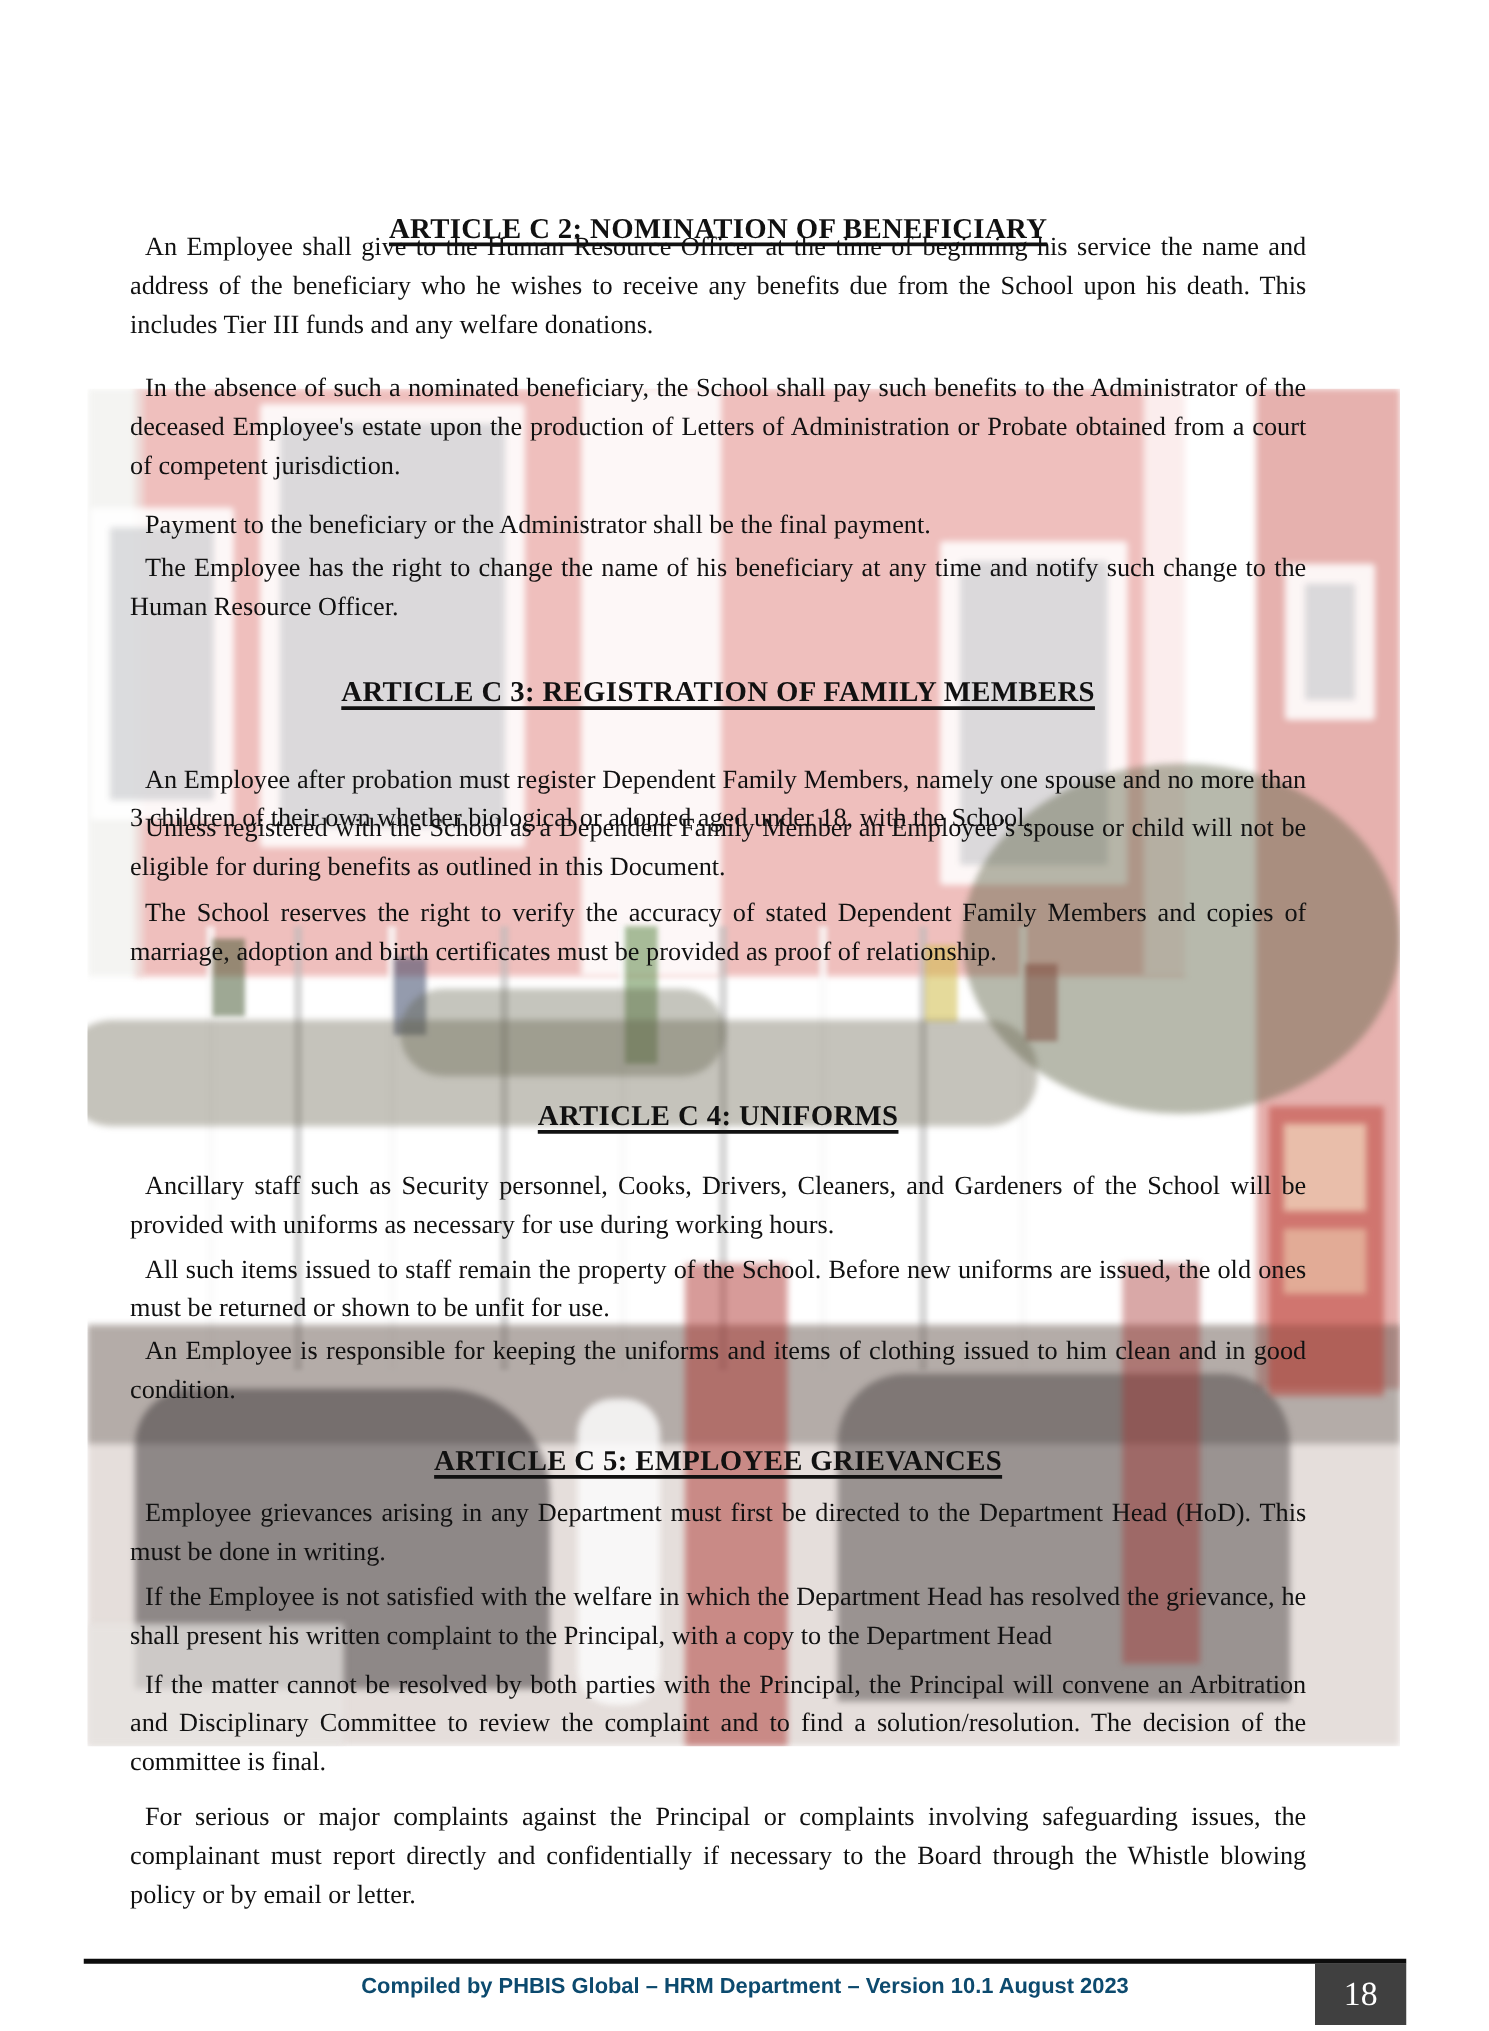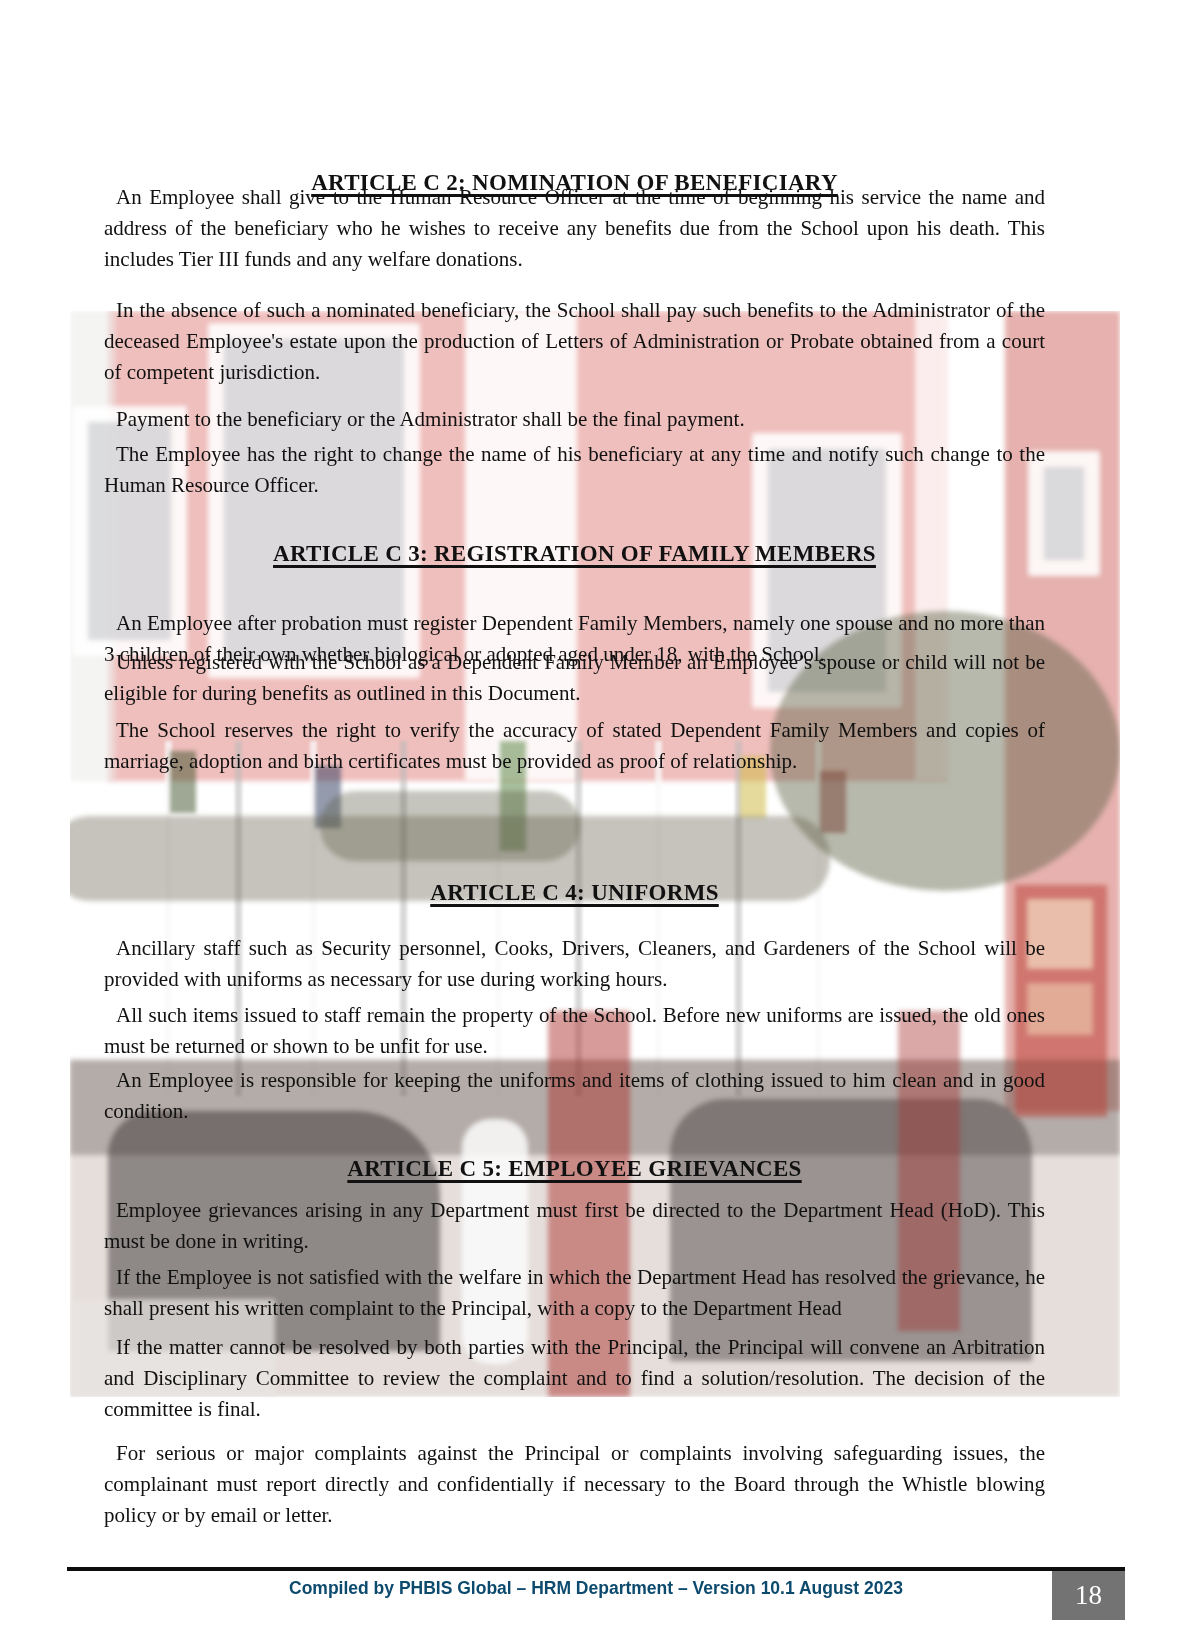--- a/index.html
+++ b/index.html
@@ -66,21 +66,21 @@
 
   
   .footer-rule{position:absolute;left:67px;top:1567px;width:1058px;height:4px;background:#0d0d0d;}
   .footer-text{
     position:absolute;left:67px;top:1578px;width:1058px;
     text-align:center;font-family:"Liberation Sans", sans-serif;
     font-weight:bold;font-size:17.5px;color:#0c4a6e;
   }
   .page-number-box{
     position:absolute;left:1052px;top:1571px;width:73px;height:49px;
-    background:#737373;color:#ffffff;
+    background:#404040;color:#ffffff;
     display:flex;align-items:center;justify-content:center;
     font-family:"Liberation Serif", serif;font-size:27px;
   }
 </style>
 </head>
 <body>
 
 <div class="page">
 
   <div class="photo">

